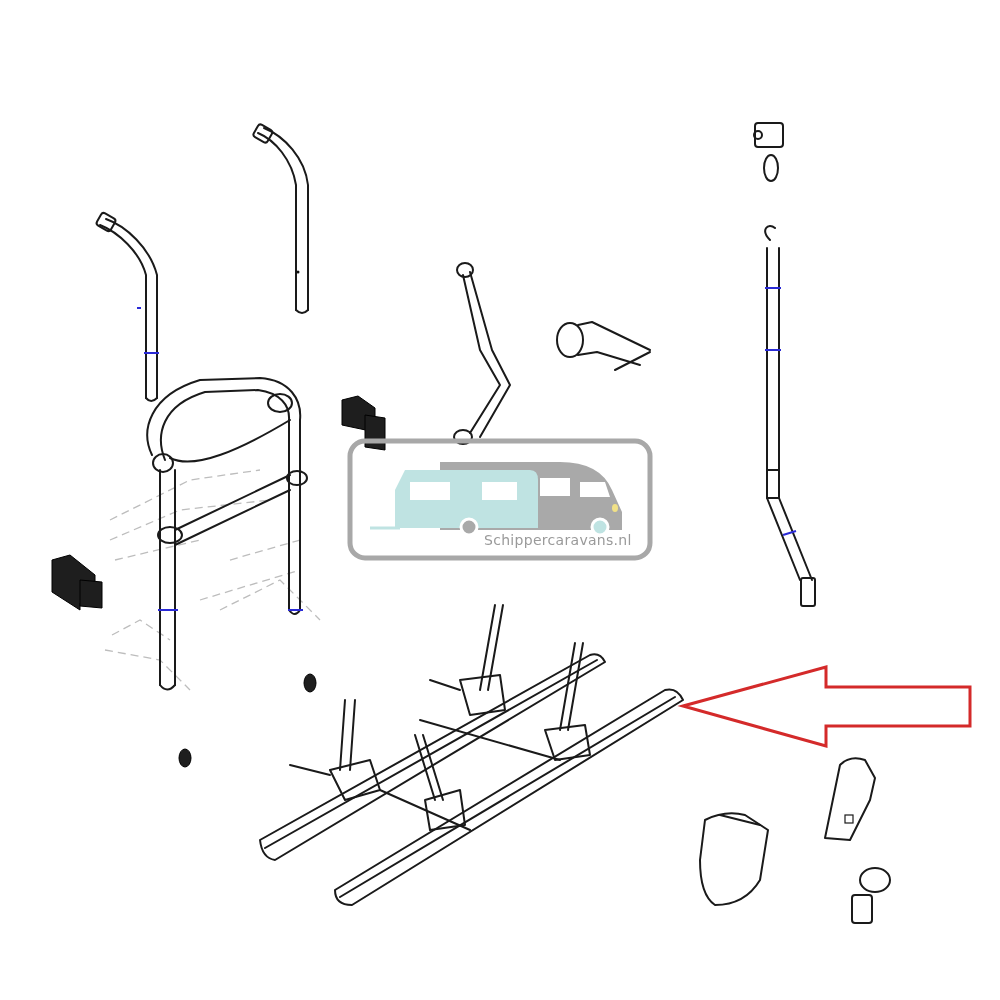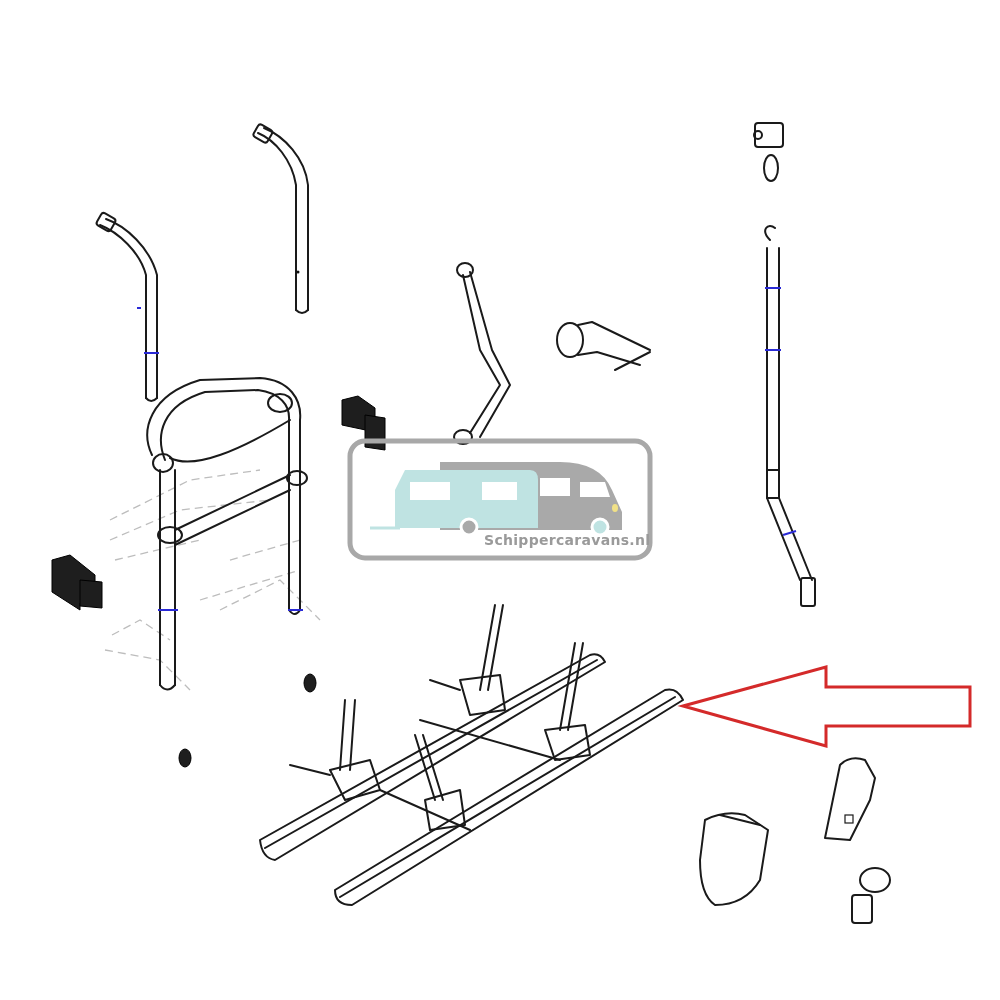--- a/index.html
+++ b/index.html
@@ -3,21 +3,21 @@
 <meta charset="utf-8">
 <style>
   html, body { margin:0; padding:0; background:#ffffff; }
   body { width:1000px; height:1000px; position:relative; overflow:hidden; font-family:"DejaVu Sans", sans-serif; }
   #diagram { position:absolute; left:0; top:0; width:1000px; height:1000px; }
   .ln { fill:none; stroke:#1a1a1a; stroke-width:2; stroke-linecap:round; stroke-linejoin:round; }
   .ln-thin { fill:none; stroke:#1a1a1a; stroke-width:1.2; stroke-linecap:round; }
   .ghost { fill:none; stroke:#bdbdbd; stroke-width:1.3; stroke-dasharray:8 5; }
   .blue { stroke:#2a2ad6; stroke-width:2; }
   .solid-dark { fill:#1e1e1e; stroke:#000; stroke-width:1; }
-  .watermark-text { position:absolute; left:484px; top:532px; font-size:14px; color:#9a9a9a; font-family:"DejaVu Sans", sans-serif; letter-spacing:0.3px;font-weight:bold; }
+  .watermark-text { position:absolute; left:484px; top:532px; font-size:14px; color:#9a9a9a; font-family:"DejaVu Sans", sans-serif; letter-spacing:0.3px; }
 </style>
 </head>
 <body>
 
 <svg id="diagram" viewBox="0 0 1000 1000">
 
   <g>
     <path class="ln" d="M100,225 C118,232 140,252 146,275 L146,398"></path>
     <path class="ln" d="M106,219 C126,226 150,248 157,275 L157,398"></path>
     <path class="ln" d="M146,398 Q151,404 157,398"></path>

